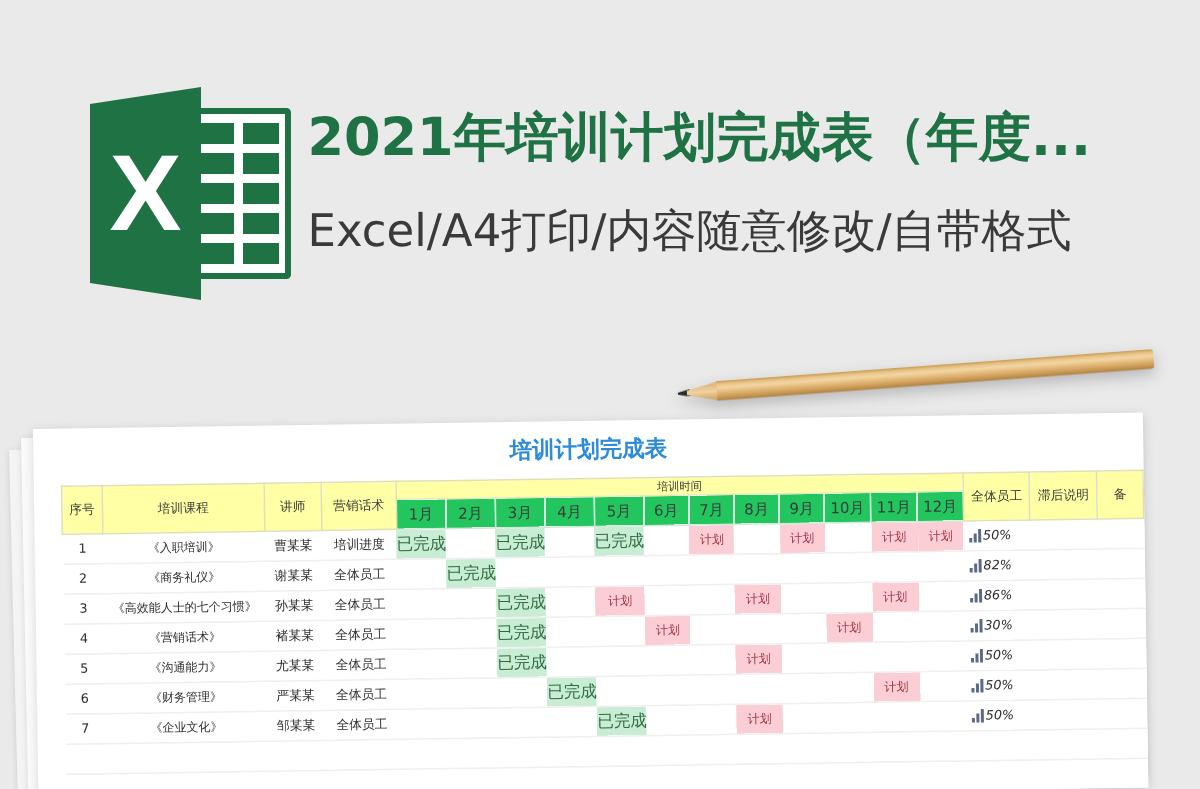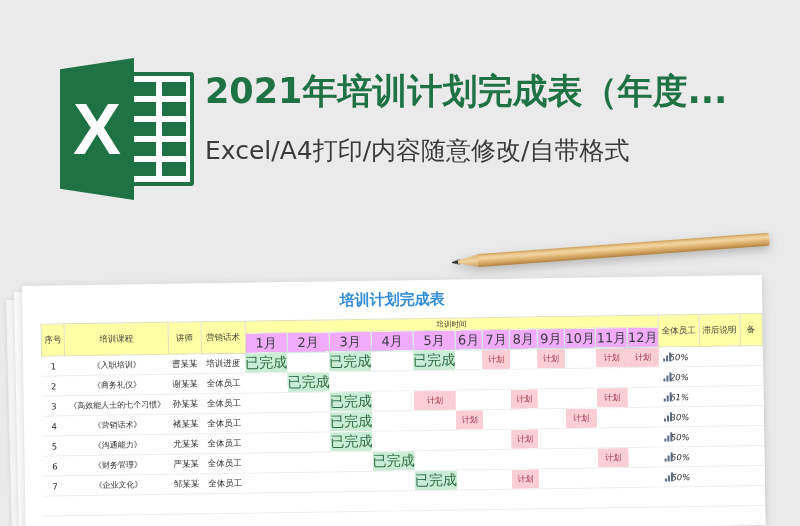--- a/index.html
+++ b/index.html
@@ -78,21 +78,21 @@
     letter-spacing: 0px;
     white-space: nowrap;
     overflow: hidden;
     font-family: "DejaVu Sans", sans-serif;
   }
   .banner-sub {
     position: absolute;
     left: 205px; top: 134px;
     width: 580px;
     color: #3a3a3a;
-    font-size: 25px;
+    font-size: 30px;
     white-space: nowrap;
     font-family: "DejaVu Sans", sans-serif;
   }
 
   
   .pencil {
     position: absolute;
     left: 452px; top: 256px;
     width: 318px; height: 14px;
     transform: rotate(-4.2deg);
@@ -182,41 +182,41 @@
     white-space: nowrap;
     overflow: hidden;
   }
   table.plan thead th {
     background: #ffffa5;
     border: 1px solid #e0e0b4;
     font-weight: normal;
     color: #3b3b3b;
   }
   table.plan thead th.mon {
-    background: #f0abfc;
+    background: #22c55e;
     border: 1px solid #cfe7d7;
-    font-size: 13px;
+    font-size: 10px;
   }
   table.plan thead th.grp {
     background: #ffffa5;
     font-size: 7.5px;
     height: 11px;
     border-bottom: 1px solid #e7e7bb;
   }
   table.plan tbody td {
     background: #ffffff;
     border-left: none;
     border-right: none;
     border-top: 1px solid #efefef;
     border-bottom: 1px solid #efefef;
   }
   td.done {
     background: #c9edd4 !important;
     color: #2f6b41;
-    font-size: 14px;
+    font-size: 11px;
     margin-left: 24px;
   }
   td.plan-cell {
     background: #fbcdd4 !important;
     color: #9c3140;
     font-size: 8px;
     font-family: Liberation Serif, serif;
   }
   td.cell-course { font-size: 8px; }
   td.cell-progress {
@@ -378,21 +378,21 @@
           <td></td>
           <td></td>
           <td></td>
           <td></td>
           <td></td>
           <td></td>
           <td class="cell-progress"><span class="bar-icon">
               <i></i>
               <i></i>
               <i></i>
-            </span><span>20%</span></td>
+            </span><span>82%</span></td>
           <td></td>
           <td></td>
         </tr>
         <tr>
           <td>3</td>
           <td class="cell-course">《高效能人士的七个习惯》</td>
           <td>孙某某</td>
           <td>全体员工</td>
           <td></td>
           <td></td>
@@ -403,21 +403,21 @@
           <td></td>
           <td class="plan-cell">计划</td>
           <td></td>
           <td></td>
           <td class="plan-cell">计划</td>
           <td></td>
           <td class="cell-progress"><span class="bar-icon">
               <i></i>
               <i></i>
               <i></i>
-            </span><span>61%</span></td>
+            </span><span>86%</span></td>
           <td></td>
           <td></td>
         </tr>
         <tr>
           <td>4</td>
           <td class="cell-course">《营销话术》</td>
           <td>褚某某</td>
           <td>全体员工</td>
           <td></td>
           <td></td>

